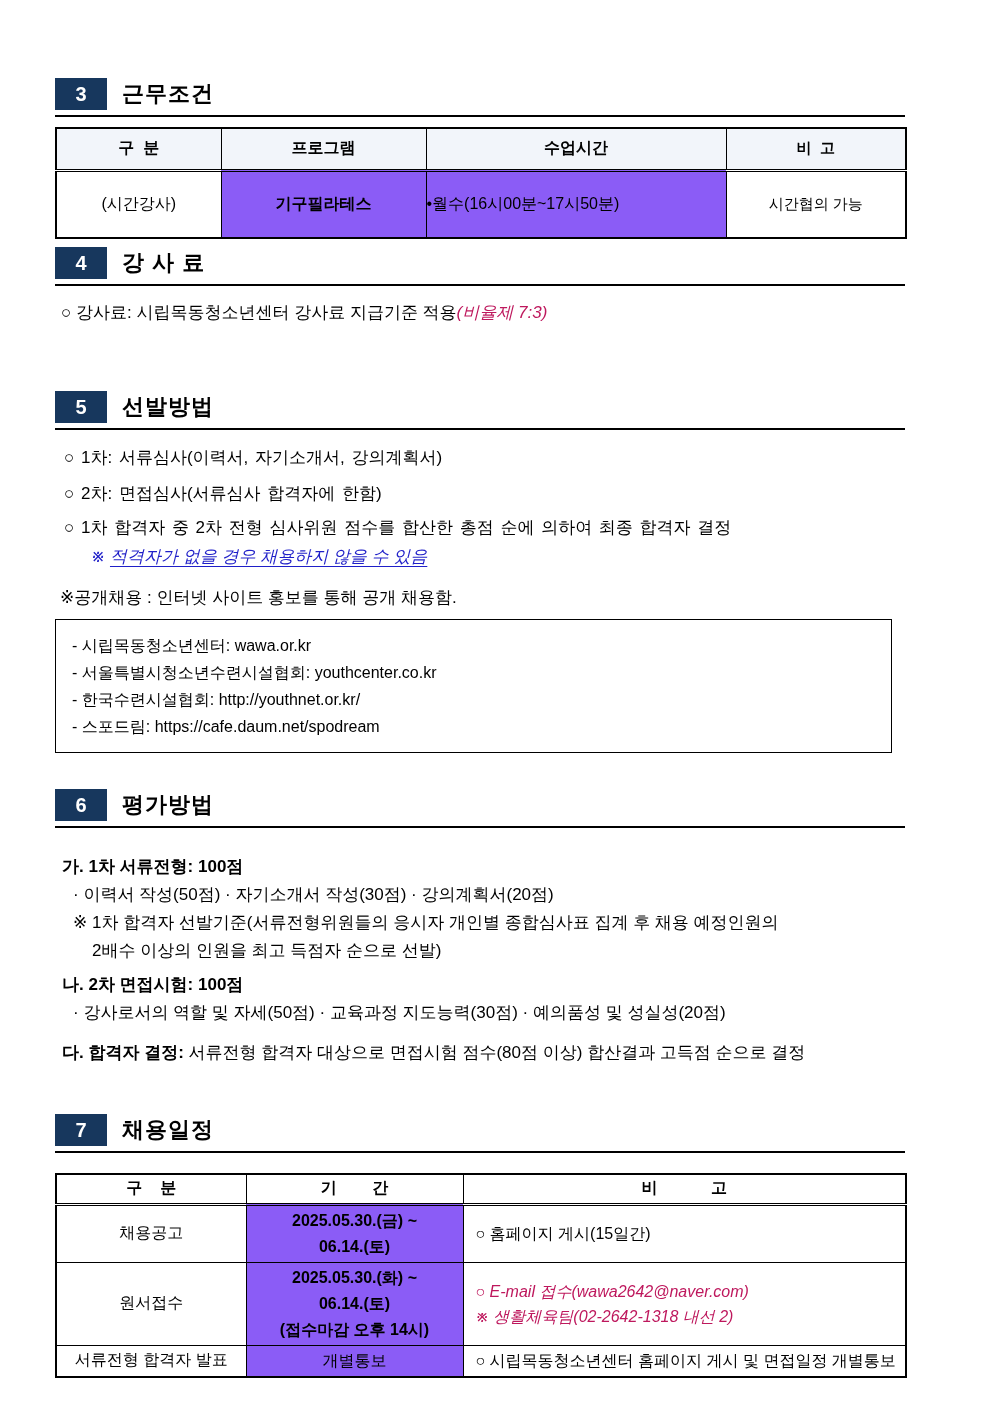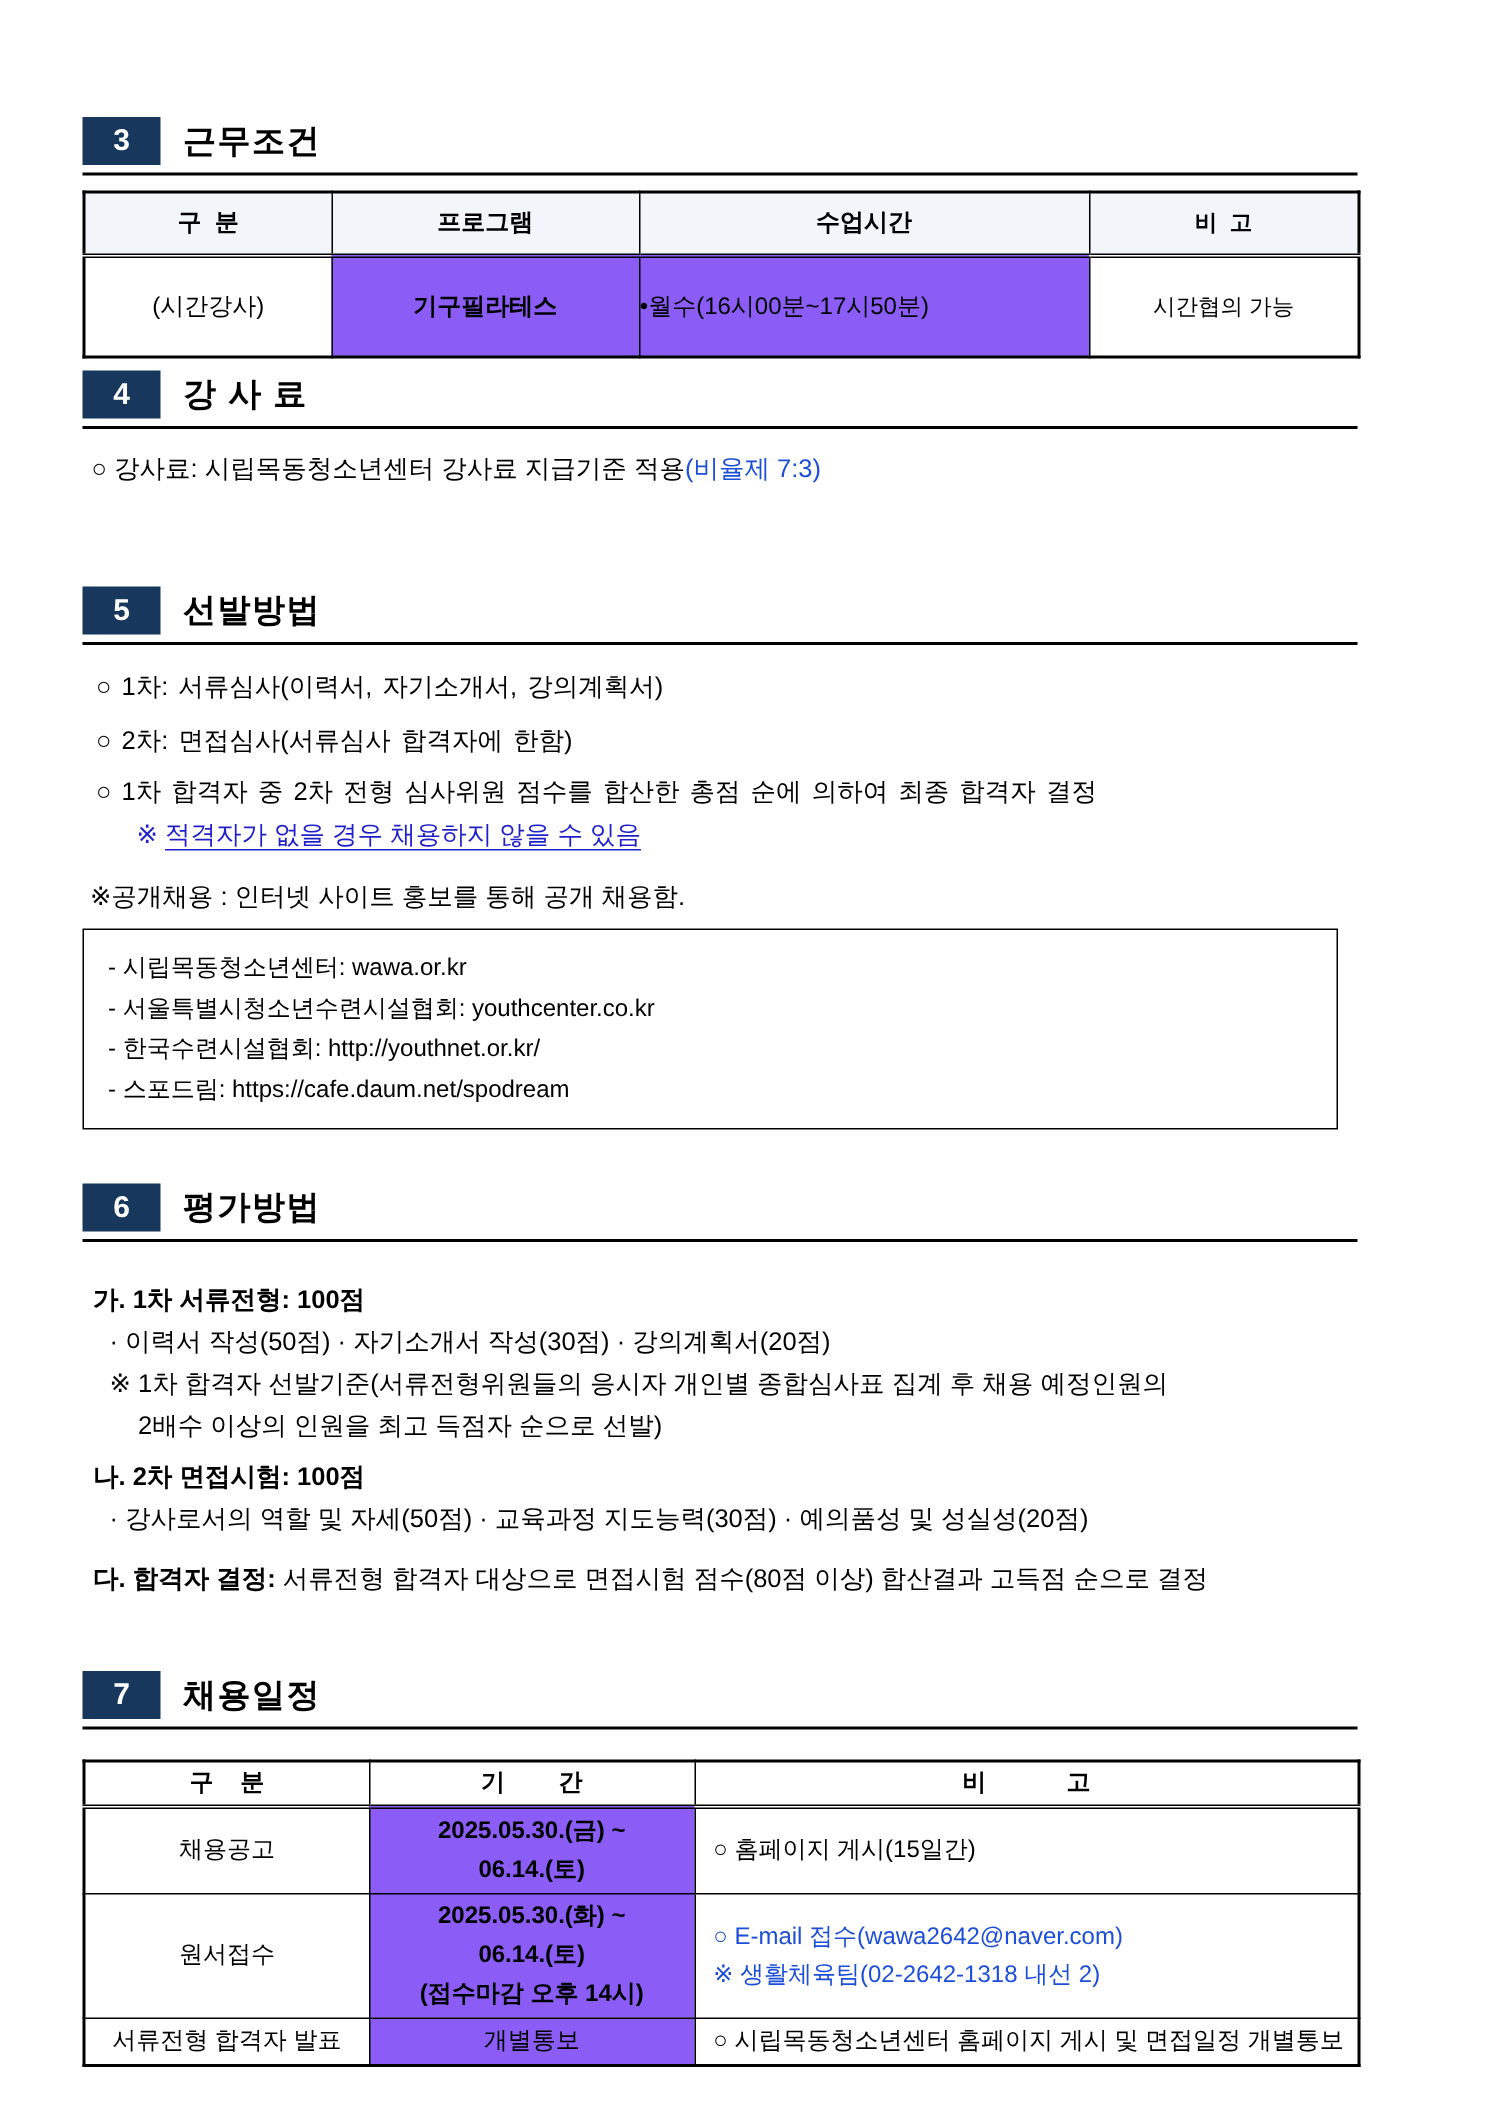--- a/index.html
+++ b/index.html
@@ -49,28 +49,29 @@
 
   .sched-table th { height:30px; font-size:16px; }
   .sched-table .c1 { width:190px; text-align:center; }
   .sched-table .c2 { width:217px; text-align:center; }
   .sched-table .c3 { width:443px; text-align:left; padding-left:12px; }
   .sched-table td { padding:2px 0; }
   .sched-table td.c3 { padding:2px 0 2px 12px; }
   .period-line { line-height:26px; font-weight:bold; }
   .period-line.plain { font-weight:normal; }
   .note-line { line-height:25px; }
-  .blue { color:#1d4ed8; }
+  .blue { color:#be185d;font-style:italic; }
 
   
   .fee-line { margin:15px 0 0 6px; font-size:17px; line-height:24px; }
   .bullet { margin:0 0 0 9px; font-size:17px; line-height:24px; word-spacing:2px; }
   .note-blue {
     margin:5px 0 0 36px; font-size:17px; line-height:24px;
     color:#1F1FC8;
+    font-style:italic;
   }
   .note-blue .u { text-decoration:underline; text-underline-offset:4px; }
   .open-line { margin:17px 0 0 5px; font-size:17px; line-height:24px; }
   .sites-box {
     margin-top:9px; border:1px solid #000; padding:12px 16px;
     width:837px;
   }
   .sites-box div { font-size:16px; line-height:27px; }
 
   .eval-block { font-size:17px; }

